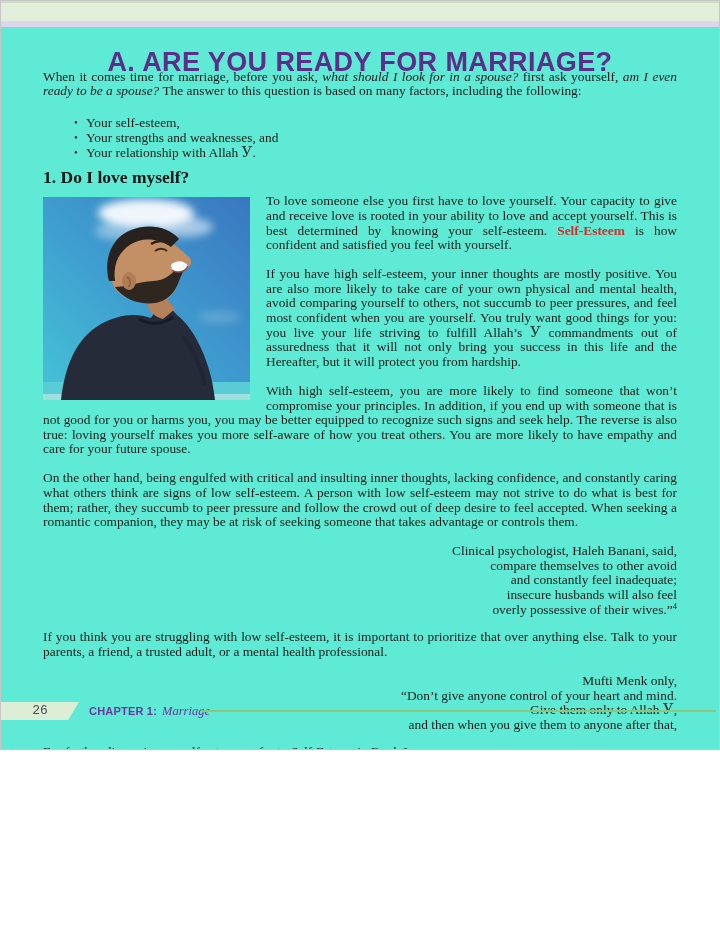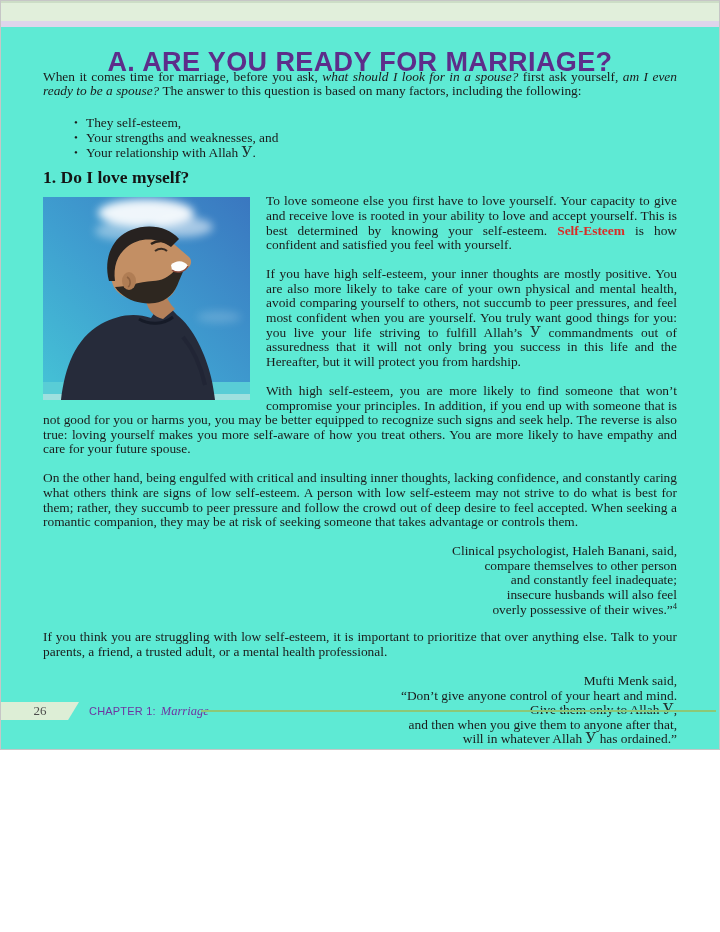--- a/index.html
+++ b/index.html
@@ -69,30 +69,30 @@
   .after-quotes{clear:both;}
 
   
   .footer{position:absolute;left:0;right:0;bottom:29px;height:18px;}
   .page-number-tab{
     position:absolute;left:0;top:0;
     width:78px;height:18px;
     background:#ddeed6;
     clip-path:polygon(0 0,100% 0,86% 100%,0 100%);
     text-align:center;
-    font-family:Liberation Serif, serif;
+    font-family:Liberation Mono, monospace;
     font-size:13px;color:#4c4c4c;line-height:18px;
   }
   .chapter{
     position:absolute;left:88px;top:0;height:18px;
     display:flex;align-items:center;
   }
   .chapter-label{
     font-family:"Liberation Sans",sans-serif;
-    font-weight:normal;font-size:11px;color:#6e35a0;letter-spacing:.2px;
+    font-weight:bold;font-size:11px;color:#6e35a0;letter-spacing:.2px;
   }
   .chapter-title{
     margin-left:5px;
     font-family:"Liberation Serif",serif;
     font-style:italic;font-size:12.5px;color:#6e35a0;
   }
   .footer-rule{
     position:absolute;left:200px;right:3px;top:8px;height:2px;
     background:#8cc877;
   }
@@ -105,21 +105,21 @@
   <div class="band-green"></div>
   <div class="band-lavender"></div>
 
   <div class="content body-text">
 
     <h1 class="page-title">A. ARE YOU READY FOR MARRIAGE?</h1>
 
     <p class="para intro-para"><span>When it comes time for marriage, before you ask, </span><span class="it">what should I look for in a spouse?</span><span> first ask yourself, </span><span class="it">am I even ready to be a spouse?</span><span> The answer to this question is based on many factors, including the following:</span></p>
 
     <ul class="bullets">
-      <li>They self-esteem,</li>
+      <li>Your self-esteem,</li>
       <li>Your strengths and weaknesses, and</li>
       <li><span>Your relationship with Allah </span><span class="honorific">У</span><span>.</span></li>
     </ul>
 
     <h2 class="section-heading">1. Do I love myself?</h2>
 
     <div class="photo">
       <svg width="207" height="203" viewBox="0 0 207 203" xmlns="http://www.w3.org/2000/svg">
         <defs>
           <linearGradient id="sky" x1="0%" y1="100%" x2="100%" y2="0%">
@@ -167,34 +167,33 @@
     <p class="para"><span>To love someone else you first have to love yourself. Your capacity to give and receive love is rooted in your ability to love and accept yourself. This is best determined by knowing your self-esteem. </span><span class="term-red">Self-Esteem</span><span> is how confident and satisfied you feel with yourself.</span></p>
 
     <p class="para"><span>If you have high self-esteem, your inner thoughts are mostly positive. You are also more likely to take care of your own physical and mental health, avoid comparing yourself to others, not succumb to peer pressures, and feel most confident when you are yourself. You truly want good things for you: you live your life striving to fulfill Allah’s </span><span class="honorific">У</span><span> commandments out of assuredness that it will not only bring you success in this life and the Hereafter, but it will protect you from hardship.</span></p>
 
     <p class="para">With high self-esteem, you are more likely to find someone that won’t compromise your principles. In addition, if you end up with someone that is not good for you or harms you, you may be better equipped to recognize such signs and seek help. The reverse is also true: loving yourself makes you more self-aware of how you treat others. You are more likely to have empathy and care for your future spouse.</p>
 
     <p class="para">On the other hand, being engulfed with critical and insulting inner thoughts, lacking confidence, and constantly caring what others think are signs of low self-esteem. A person with low self-esteem may not strive to do what is best for them; rather, they succumb to peer pressure and follow the crowd out of deep desire to feel accepted. When seeking a romantic companion, they may be at risk of seeking someone that takes advantage or controls them.</p>
 
     <div class="pull-quote">
       <div>Clinical psychologist, Haleh Banani, said,</div>
-      <div>compare themselves to other person</div>
+      <div>compare themselves to other avoid</div>
       <div>and constantly feel inadequate;</div>
       <div>insecure husbands will also feel</div>
       <div><span>overly possessive of their wives.”</span><sup class="fn">4</sup></div>
     </div>
 
     <p class="para">If you think you are struggling with low self-esteem, it is important to prioritize that over anything else. Talk to your parents, a friend, a trusted adult, or a mental health professional.</p>
 
     <div class="pull-quote">
-      <div>Mufti Menk said,</div>
+      <div>Mufti Menk only,</div>
       <div>“Don’t give anyone control of your heart and mind.</div>
       <div><span>Give them only to Allah </span><span class="honorific">У</span><span>,</span></div>
       <div>and then when you give them to anyone after that,</div>
-      <div><span>will in whatever Allah </span><span class="honorific">У</span><span> has ordained.”</span></div>
     </div>
 
     <p class="para after-quotes"><span>For further discussion on self-esteem, refer to </span><span class="it">Self-Esteem</span><span> in Book I.</span></p>
 
   </div>
 
   <div class="footer">
     <div class="page-number-tab"><span>26</span></div>
     <div class="chapter">
       <span class="chapter-label">CHAPTER 1:</span>

